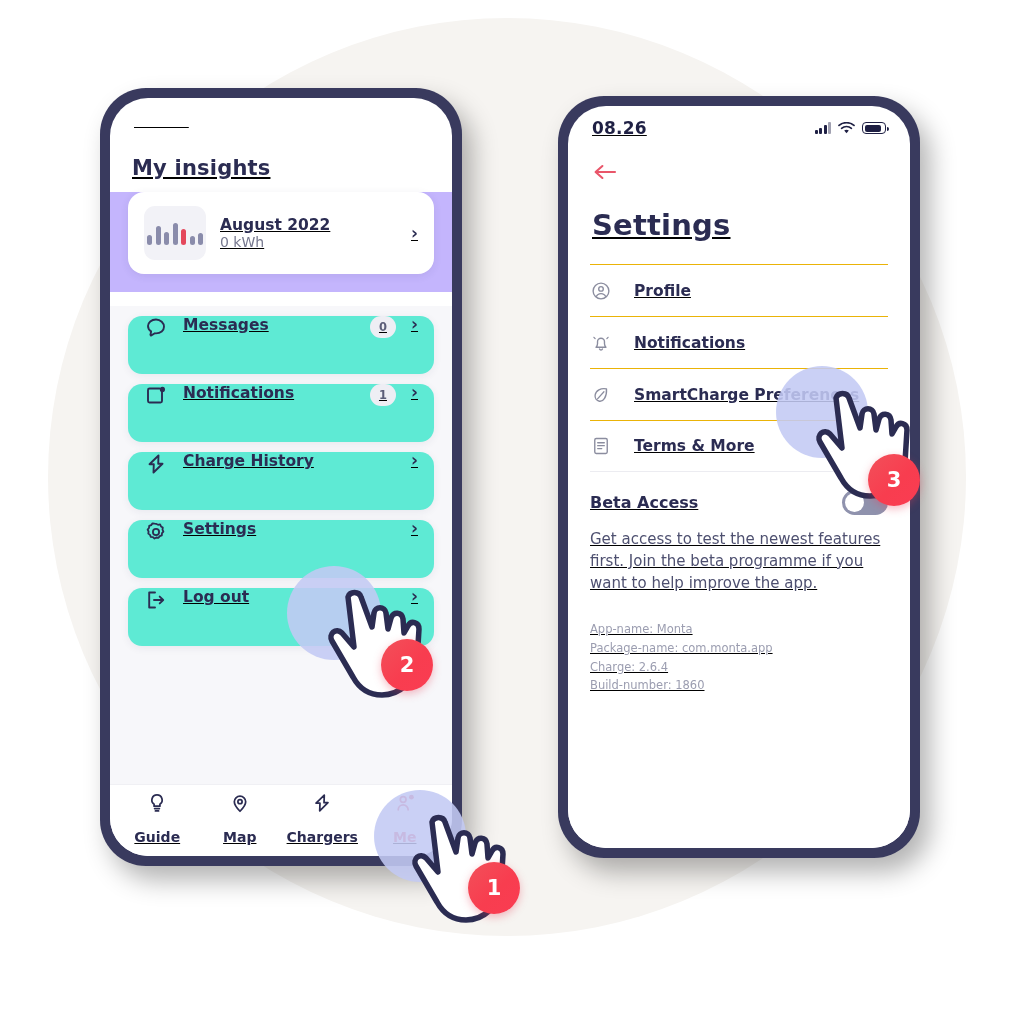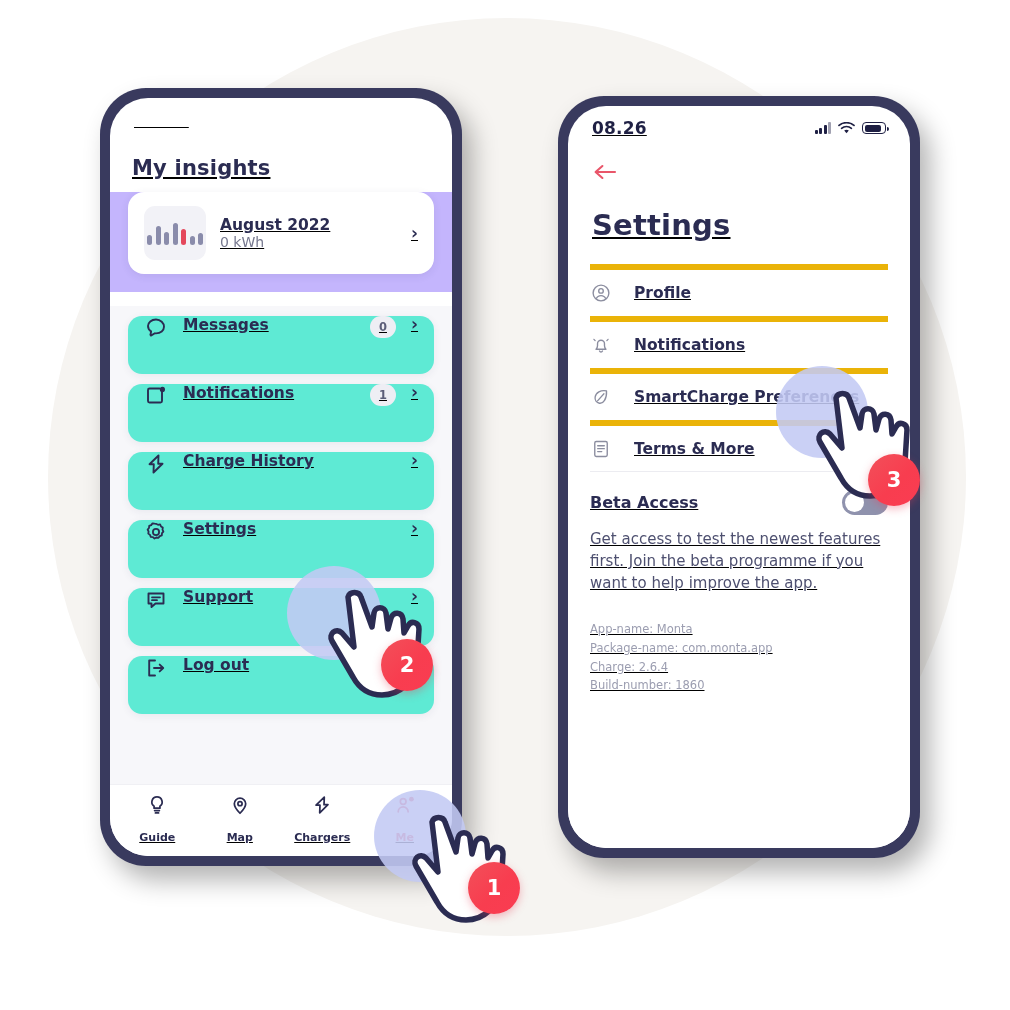--- a/index.html
+++ b/index.html
@@ -127,35 +127,35 @@
   .icon-nav { width:24px; height:24px; color:#2b2c52; flex:0 0 auto; }
 
   
   .tabbar {
     flex:0 0 auto; background:#ffffff; height: 72px;
     display:flex; align-items:center; justify-content:space-around;
     border-top: 1px solid #f0f0f4; padding: 0 6px 4px 6px;
   }
   .tab { display:flex; flex-direction:column; align-items:center; gap:5px; width:70px; }
   .tab svg { width: 22px; height:22px; }
-  .tab span { font-size:11px; font-weight:bold;margin-top:10px; }
+  .tab span { font-size:14px; font-weight:bold;margin-top:10px; }
   .tab.inactive { color:#2b2c52; }
   .tab.active { color:#e4485c; }
 
   
   .right-body { flex:1 1 auto; background:#fff; display:flex; flex-direction:column; }
   .back-row { padding: 14px 24px 0 24px; height: 46px; }
   .settings-h1 {
     font-size: 29px; font-weight:bold; color:#2b2c52;
     padding: 16px 24px 22px 24px; letter-spacing:.2px;
   }
   .set-list { padding: 0 22px; }
   .set-row {
     height: 52px; display:flex; align-items:center; gap:22px;
-    border-top: 6px solid #eab308;
+    border-top: 1px solid #eab308;
   }
   .set-row:last-child { border-bottom: 1px solid #ececf1; }
   .set-icon { width:22px; height:22px; color:#8b8d9f; flex:0 0 auto; }
   .set-label { font-size:15.5px; font-weight:bold; color:#2b2c52; }
 
   .beta-row {
     display:flex; align-items:center; justify-content:space-between;
     padding: 18px 22px 0 22px;
   }
   .beta-label { font-size:16px; font-weight:bold; color:#2b2c52; }
@@ -272,28 +272,20 @@
 
           <div class="menu-row">
             <svg class="icon-nav" viewBox="0 0 24 24">
               <path d="M12 3.8l2 1 2.1-.4.9 2 1.8 1.2-.3 2.1.9 1.9-1.4 1.6-.2 2.1-2 .8-1.3 1.7-2.1-.3-1.9 1-1.6-1.4-2.1-.2-.8-2-1.7-1.3.3-2.1-1-1.9 1.4-1.6.2-2.1 2-.8 1.3-1.7 2.1.3z" fill="none" stroke="currentColor" stroke-width="1.8" stroke-linejoin="round"></path>
               <circle cx="12" cy="12" r="3.1" fill="none" stroke="currentColor" stroke-width="1.8"></circle>
             </svg>
             <span class="menu-label">Settings</span>
             <span class="chev">›</span>
           </div>
 
-          <div class="menu-row">
-            <svg class="icon-nav" viewBox="0 0 24 24">
-              <path d="M4.5 5.5h15v10h-8l-4 3.5v-3.5h-3z" fill="none" stroke="currentColor" stroke-width="1.9" stroke-linejoin="round"></path>
-              <path d="M8 9.3h8M8 12.2h5" stroke="currentColor" stroke-width="1.8" stroke-linecap="round"></path>
-            </svg>
-            <span class="menu-label">Support</span>
-            <span class="chev">›</span>
-          </div>
 
           <div class="menu-row">
             <svg class="icon-nav" viewBox="0 0 24 24">
               <path d="M11 4.5H5.2v15H11" fill="none" stroke="currentColor" stroke-width="1.9" stroke-linecap="round" stroke-linejoin="round"></path>
               <path d="M10 12h9m-3.3-3.4L19.2 12l-3.5 3.4" fill="none" stroke="currentColor" stroke-width="1.9" stroke-linecap="round" stroke-linejoin="round"></path>
             </svg>
             <span class="menu-label">Log out</span>
             <span class="chev">›</span>
           </div>
 

